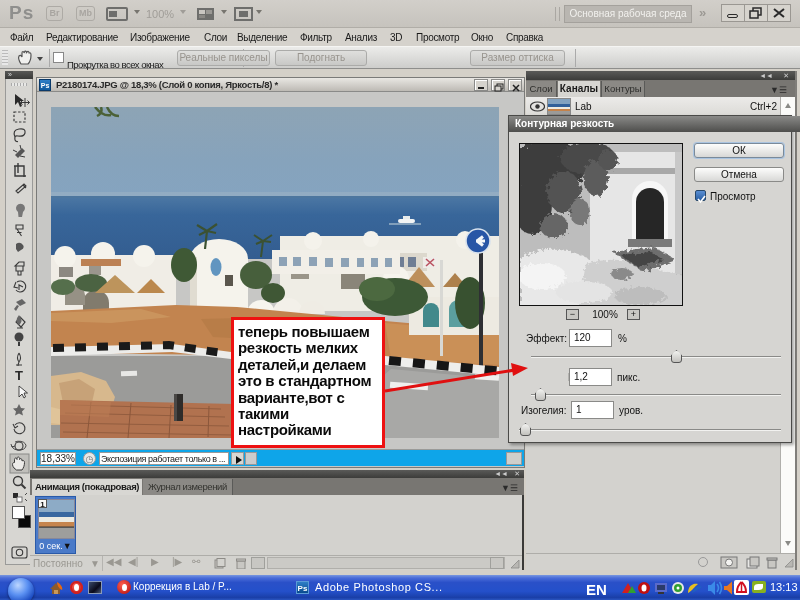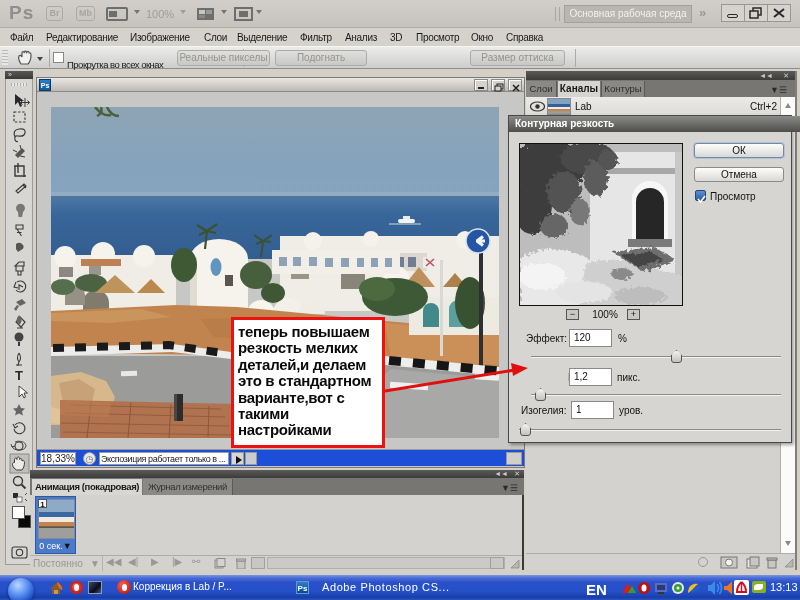--- a/index.html
+++ b/index.html
@@ -121,20 +121,21 @@
         <circle cx="13.5" cy="480.5" r="3.2" stroke-width="1.1"></circle>
     </g>
   </svg>
   <div class="abs" style="left:6px;top:434px;width:13px;height:13px;background:#fff;border:1px solid #555;z-index:3;"></div>
   <div class="abs" style="left:12px;top:443px;width:13px;height:13px;background:#0a0a0a;border:1px solid #555;z-index:2;"></div>
 </div>
 
 <div class="abs" style="left:36px;top:77px;width:489px;height:391px;background:#C7C7C5;border:1px solid #7a7a78;">
   <div class="abs" style="left:0;top:0;width:487px;height:14px;background:linear-gradient(#E9E7E3,#BDBAB4);border-bottom:1px solid #8a8a88;">
     <div class="abs" style="left:2px;top:1px;width:12px;height:12px;background:linear-gradient(#2e7ec6,#105a9e);border:1px solid #0a3a6a;color:#fff;font-size:7px;font-weight:bold;text-align:center;line-height:12px;">Ps</div>
+    <div class="abs" style="left:19px;top:1px;font-size:9.5px;font-weight:bold;color:#2a2a2a;letter-spacing:-0.3px;white-space:nowrap;">P2180174.JPG @ 18,3% (Слой 0 копия, Яркость/8) *</div>
     <div class="abs winbtn" style="left:437px;top:1px;">
         <div style="margin:7px 3px 0 3px;height:2px;border:1px solid #222;"></div>
       </div>
     <div class="abs winbtn" style="left:454px;top:1px;"><svg width="14" height="12">
           <rect x="5" y="2" width="6" height="5" fill="none" stroke="#222"></rect>
           <rect x="3" y="4" width="6" height="5" fill="#d6d3cd" stroke="#222"></rect>
         </svg></div>
     <div class="abs winbtn" style="left:471px;top:1px;"><svg width="14" height="12">
           <path d="M4 3 L10 9 M10 3 L4 9" stroke="#222" stroke-width="1.5"></path>
         </svg></div>
@@ -266,21 +267,21 @@
     <path d="M20 298 l150 4 M14 306 l160 4 M10 316 l168 3 M12 325 l170 3" stroke="#965C3C" stroke-width="1"></path>
     <path d="M40 295 l-4 36 M80 296 l-3 35 M120 298 l-2 33 M158 299 l-1 31" stroke="#8E5638" stroke-width="1"></path>
     <path d="M9 293 L60 295 L58 310 L9 308 Z" fill="#C07B50" opacity="0.6"></path>
 
     <rect x="123" y="287" width="9" height="27" fill="#2E2C2A"></rect>
     <rect x="123" y="287" width="3" height="27" fill="#4A4846"></rect>
 
     <path d="M44 0 q8 10 16 8 M56 0 q4 9 12 9 M50 0 q2 6 -4 9" stroke="#4A6234" stroke-width="2.5" fill="none"></path>
   </svg>
 
-  <div class="abs" style="left:0;top:371px;width:487px;height:17px;background:#1d4ed8;border-top:1px solid #9a9a98;">
+  <div class="abs" style="left:0;top:371px;width:487px;height:17px;background:#0ea5e9;border-top:1px solid #9a9a98;">
     <div class="abs" style="left:3px;top:2px;width:36px;height:13px;background:#fff;border:1px solid #999;font-size:10px;text-align:center;line-height:12px;color:#222;">18,33%</div>
     <div class="abs" style="left:46px;top:2px;width:13px;height:13px;border:1px solid #999;border-radius:7px;background:#e8e8e6;color:#777;font-size:9px;text-align:center;line-height:12px;">◷</div>
     <div class="abs" style="left:62px;top:2px;width:130px;height:13px;background:#fff;border:1px solid #999;font-size:9px;letter-spacing:-0.4px;line-height:12px;color:#222;padding-left:1px;overflow:hidden;white-space:nowrap;">Экспозиция работает только в ...</div>
     <div class="abs" style="left:194px;top:2px;width:13px;height:13px;background:#d8d7d3;border:1px solid #999;">
         <div style="margin:3px 0 0 4px;width:0;height:0;border:4px solid transparent;border-left:6px solid #111;"></div>
       </div>
     <div class="abs" style="left:208px;top:2px;width:12px;height:13px;background:#ccc;border:1px solid #999;"></div>
     <div class="abs" style="left:469px;top:2px;width:16px;height:13px;background:#d0cfcb;border:1px solid #999;"></div>
   </div>
 </div>
@@ -484,21 +485,21 @@
     </svg>
   <div class="abs" style="left:70px;top:6px;width:13px;height:13px;border-radius:50%;background:radial-gradient(circle at 40% 35%,#ff6050,#b00a0a);box-shadow:inset 0 0 0 2px #d02020;">
       <div style="margin:3px auto;width:5px;height:7px;background:#fff;border-radius:50%;"></div>
     </div>
   <div class="abs" style="left:88px;top:6px;width:14px;height:13px;background:linear-gradient(135deg,#3a4a6a,#0a0a1a 60%,#4a5a7a);border:1px solid #8a9ab8;"></div>
   <div class="abs" style="left:117px;top:5px;width:14px;height:14px;border-radius:50%;background:radial-gradient(circle at 40% 35%,#ff6050,#b00a0a);">
       <div style="margin:3.5px auto;width:5px;height:7px;background:#fff;border-radius:50%;"></div>
     </div>
   <span class="abs" style="left:133px;top:6px;font-size:10px;color:#fff;white-space:nowrap;">Коррекция в Lab / P...</span>
   <div class="abs" style="left:296px;top:6px;width:13px;height:13px;background:linear-gradient(#2e7ec6,#0a4a8e);border:1px solid #5a9ad6;color:#fff;font-size:8px;font-weight:bold;text-align:center;line-height:13px;">Ps</div>
-  <span class="abs" style="left:322px;top:6px;font-size:11px;letter-spacing:0.6px;color:#fff;white-space:nowrap;">Adobe Photoshop CS...</span>
+  <span class="abs" style="left:315px;top:6px;font-size:11px;letter-spacing:0.6px;color:#fff;white-space:nowrap;">Adobe Photoshop CS...</span>
   <span class="abs" style="left:586px;top:6px;font-size:15px;font-weight:bold;color:#fff;">EN</span>
   <svg class="abs" style="left:620px;top:6px;" width="142" height="14">
     <path d="M2 12 L8 2 L14 12 Z" fill="#D02020"></path>
       <path d="M8 12 L12 5 L16 12 Z" fill="#30A030"></path>
     <circle cx="24" cy="7" r="6" fill="#C01010"></circle>
       <ellipse cx="24" cy="7" rx="2.5" ry="3.5" fill="#fff"></ellipse>
     <rect x="35" y="2" width="12" height="9" fill="#5A6ACA"></rect>
       <rect x="37" y="4" width="8" height="5" fill="#2A3A6A"></rect>
       <rect x="38" y="11" width="6" height="2" fill="#333"></rect>
     <circle cx="58" cy="7" r="6" fill="#E8E8E8"></circle>

